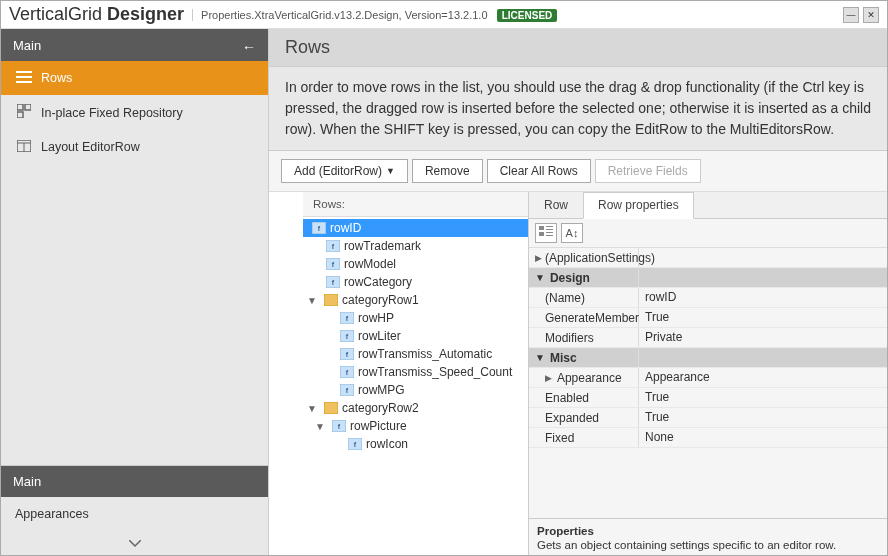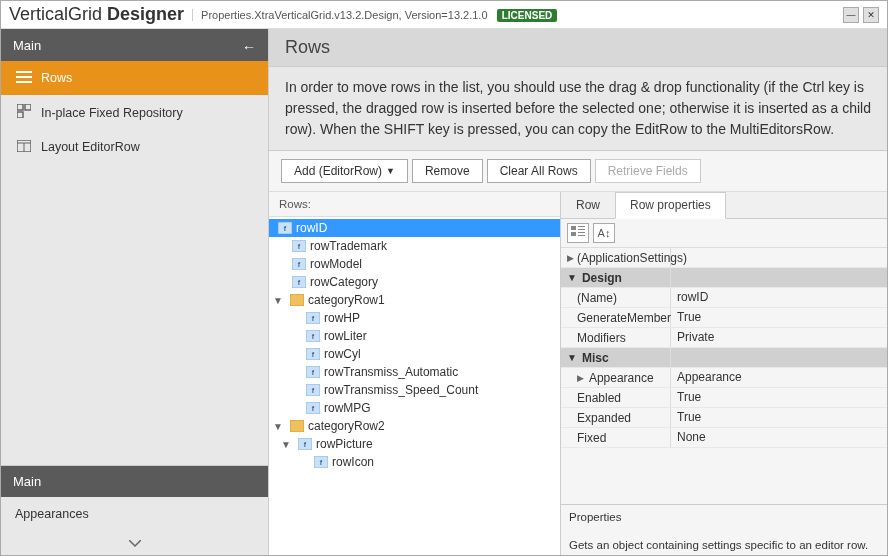--- a/index.html
+++ b/index.html
@@ -184,25 +184,26 @@
       font-size: 9px;
       margin-left: 2px;
     }
     .content-body {
       display: flex;
       flex: 1;
       overflow: hidden;
     }
     
     .rows-panel {
-      width: 292px;
+      width: 260px;
       border-right: 1px solid #ccc;
       display: flex;
       flex-direction: column;
       background: #fff;
+      padding-left: 34px;
     }
     .rows-panel-header {
       padding: 6px 10px;
       font-size: 11.5px;
       color: #555;
       border-bottom: 1px solid #ddd;
       background: #f5f5f5;
     }
     .rows-list {
       flex: 1;
@@ -324,22 +325,22 @@
       font-size: 10px;
     }
     .prop-footer {
       border-top: 1px solid #ccc;
       padding: 6px 8px;
       background: #f5f5f5;
       font-size: 11.5px;
       color: #333;
     }
     .prop-footer .prop-footer-title {
-      font-weight: normal;
-      margin-bottom: 16px;
+      font-weight: bold;
+      margin-bottom: 2px;
     }
   </style>
 </head>
 <body>
 
 <div class="title-bar">
   <div class="title-bar-left">
     <div class="app-title">
       VerticalGrid <span>Designer</span>
     </div>
@@ -503,30 +504,20 @@
             <span class="indent" style="width:32px"></span>
             <span class="row-icon">
               <svg width="14" height="12" viewBox="0 0 14 12">
                   <rect width="14" height="12" fill="#c8e0f8" stroke="#89b8e0" stroke-width="1"></rect>
                   <text x="7" y="9" text-anchor="middle" font-size="7" fill="#336699" font-weight="bold">f</text>
                 </svg>
             </span>
             <span>rowLiter</span>
           </div>
 
-          <div class="row-item">
-            <span class="indent" style="width:32px"></span>
-            <span class="row-icon">
-              <svg width="14" height="12" viewBox="0 0 14 12">
-                  <rect width="14" height="12" fill="#c8e0f8" stroke="#89b8e0" stroke-width="1"></rect>
-                  <text x="7" y="9" text-anchor="middle" font-size="7" fill="#336699" font-weight="bold">f</text>
-                </svg>
-            </span>
-            <span>rowCyl</span>
-          </div>
 
           <div class="row-item">
             <span class="indent" style="width:32px"></span>
             <span class="row-icon">
               <svg width="14" height="12" viewBox="0 0 14 12">
                   <rect width="14" height="12" fill="#c8e0f8" stroke="#89b8e0" stroke-width="1"></rect>
                   <text x="7" y="9" text-anchor="middle" font-size="7" fill="#336699" font-weight="bold">f</text>
                 </svg>
             </span>
             <span>rowTransmiss_Automatic</span>

